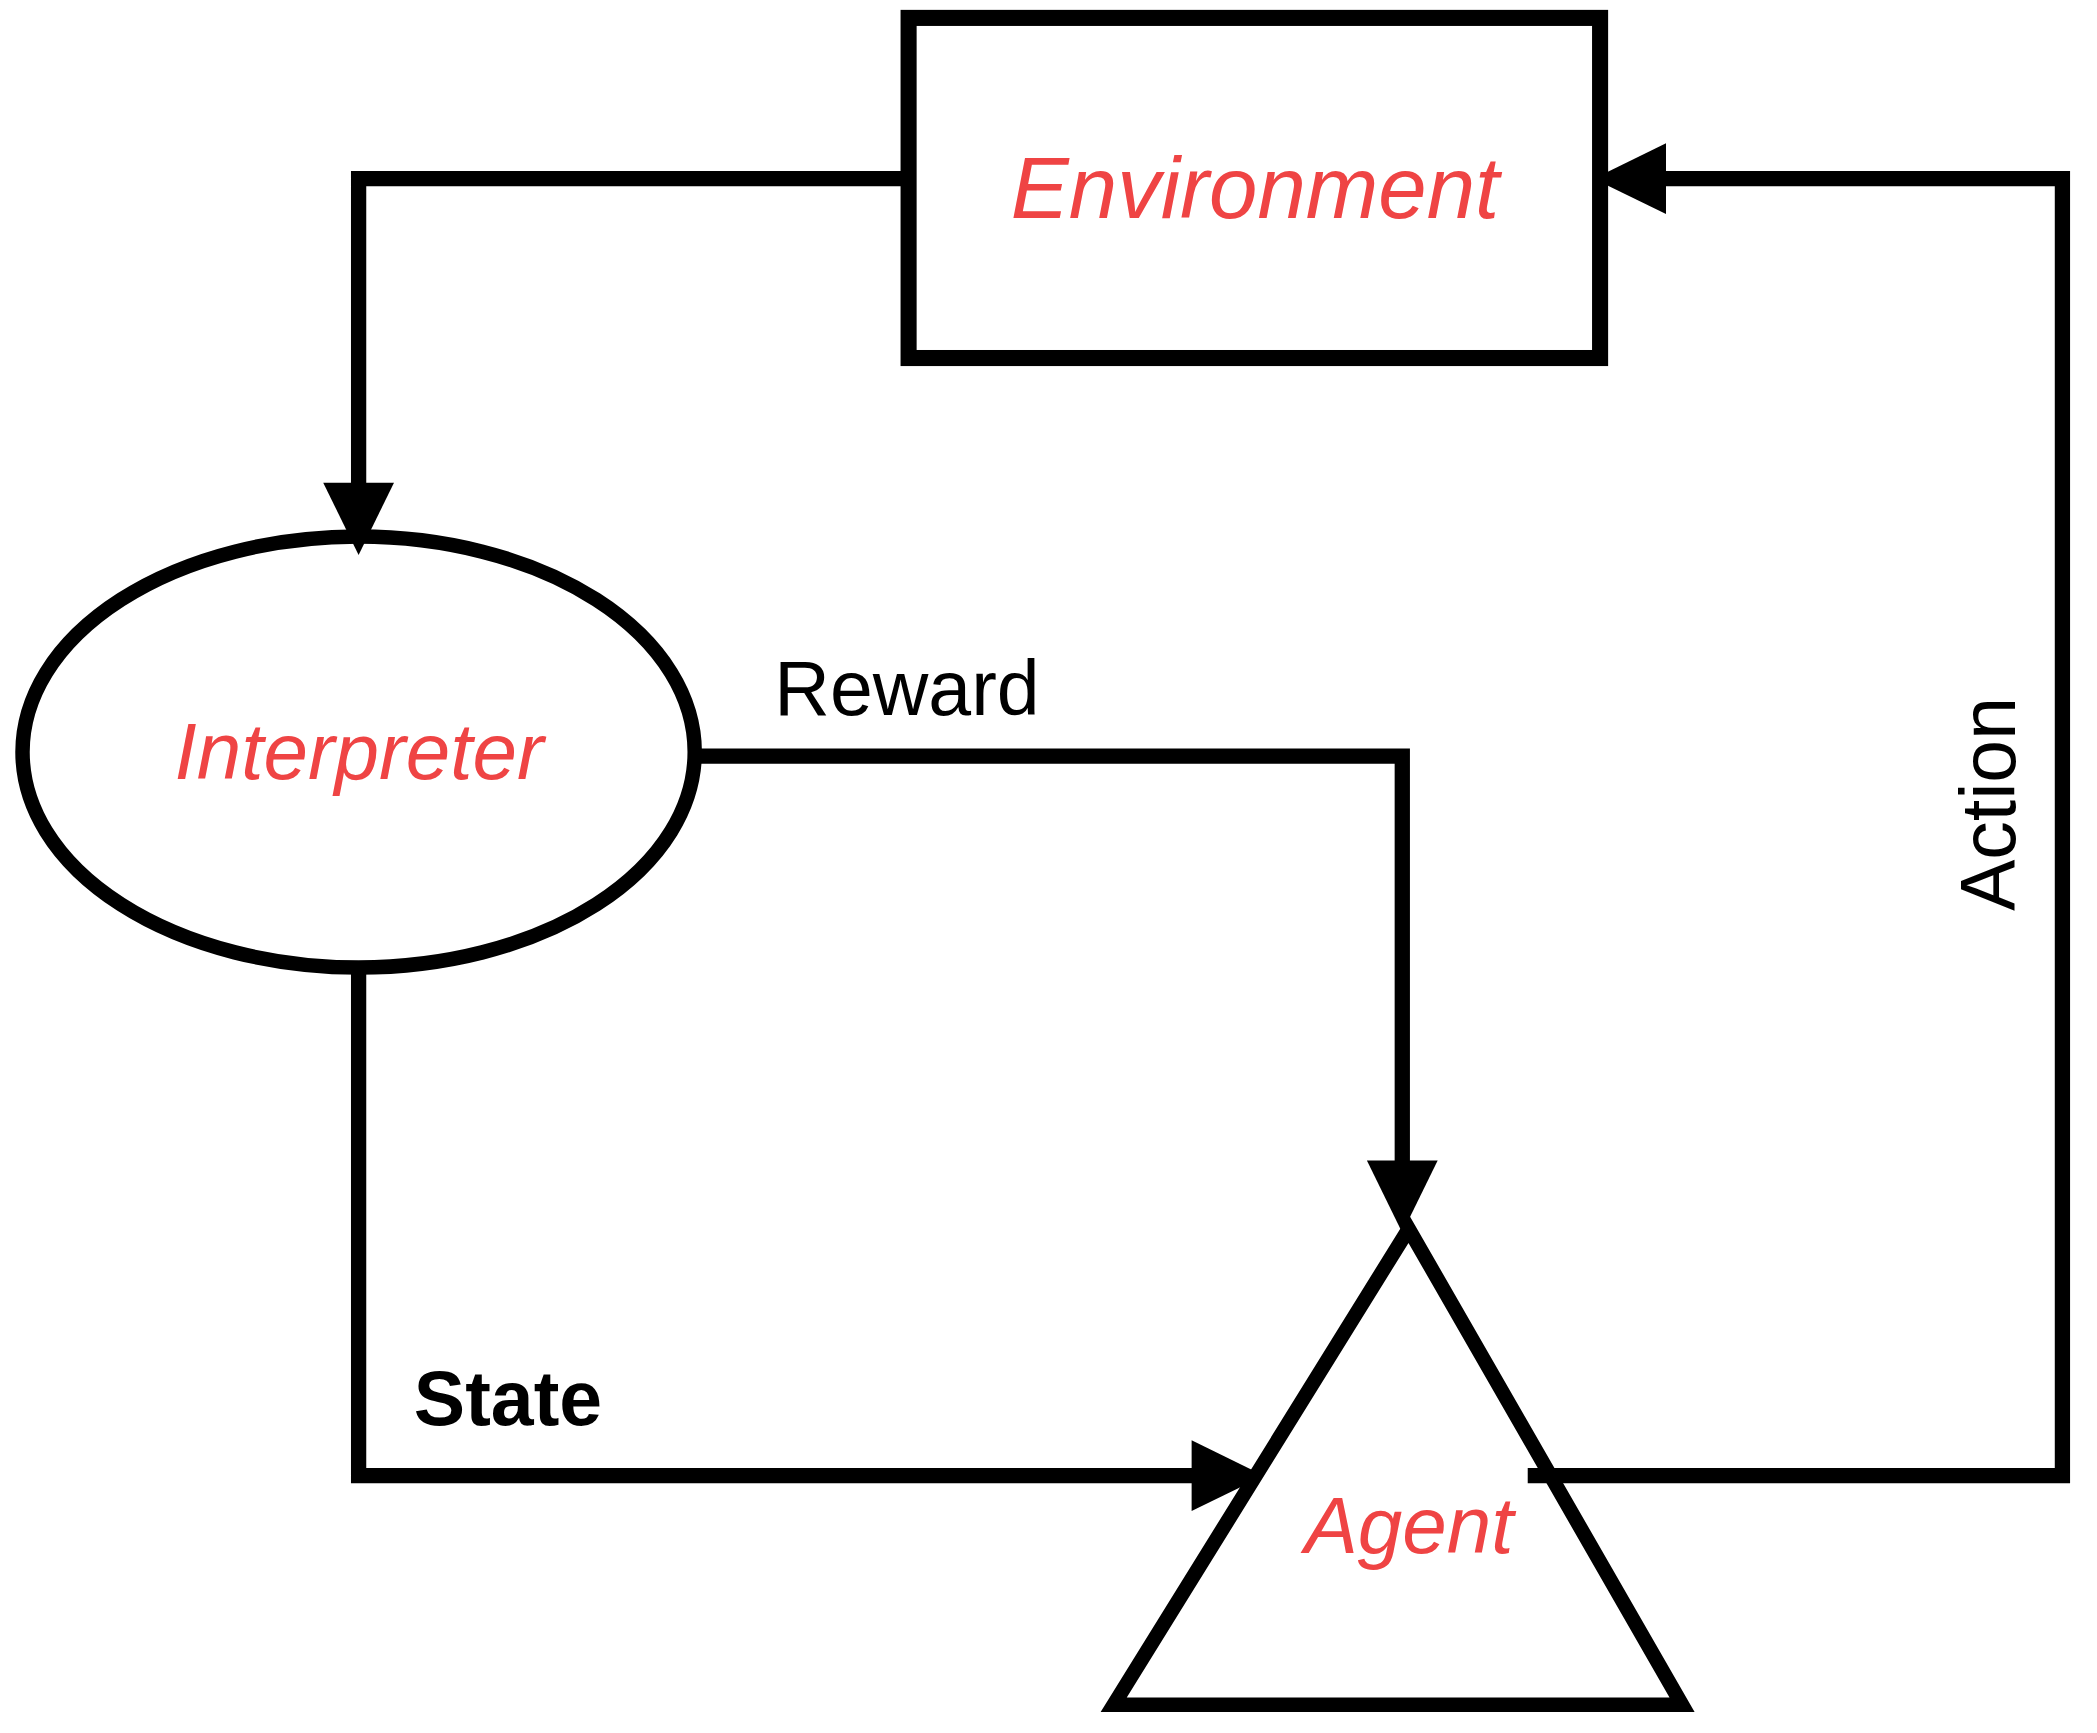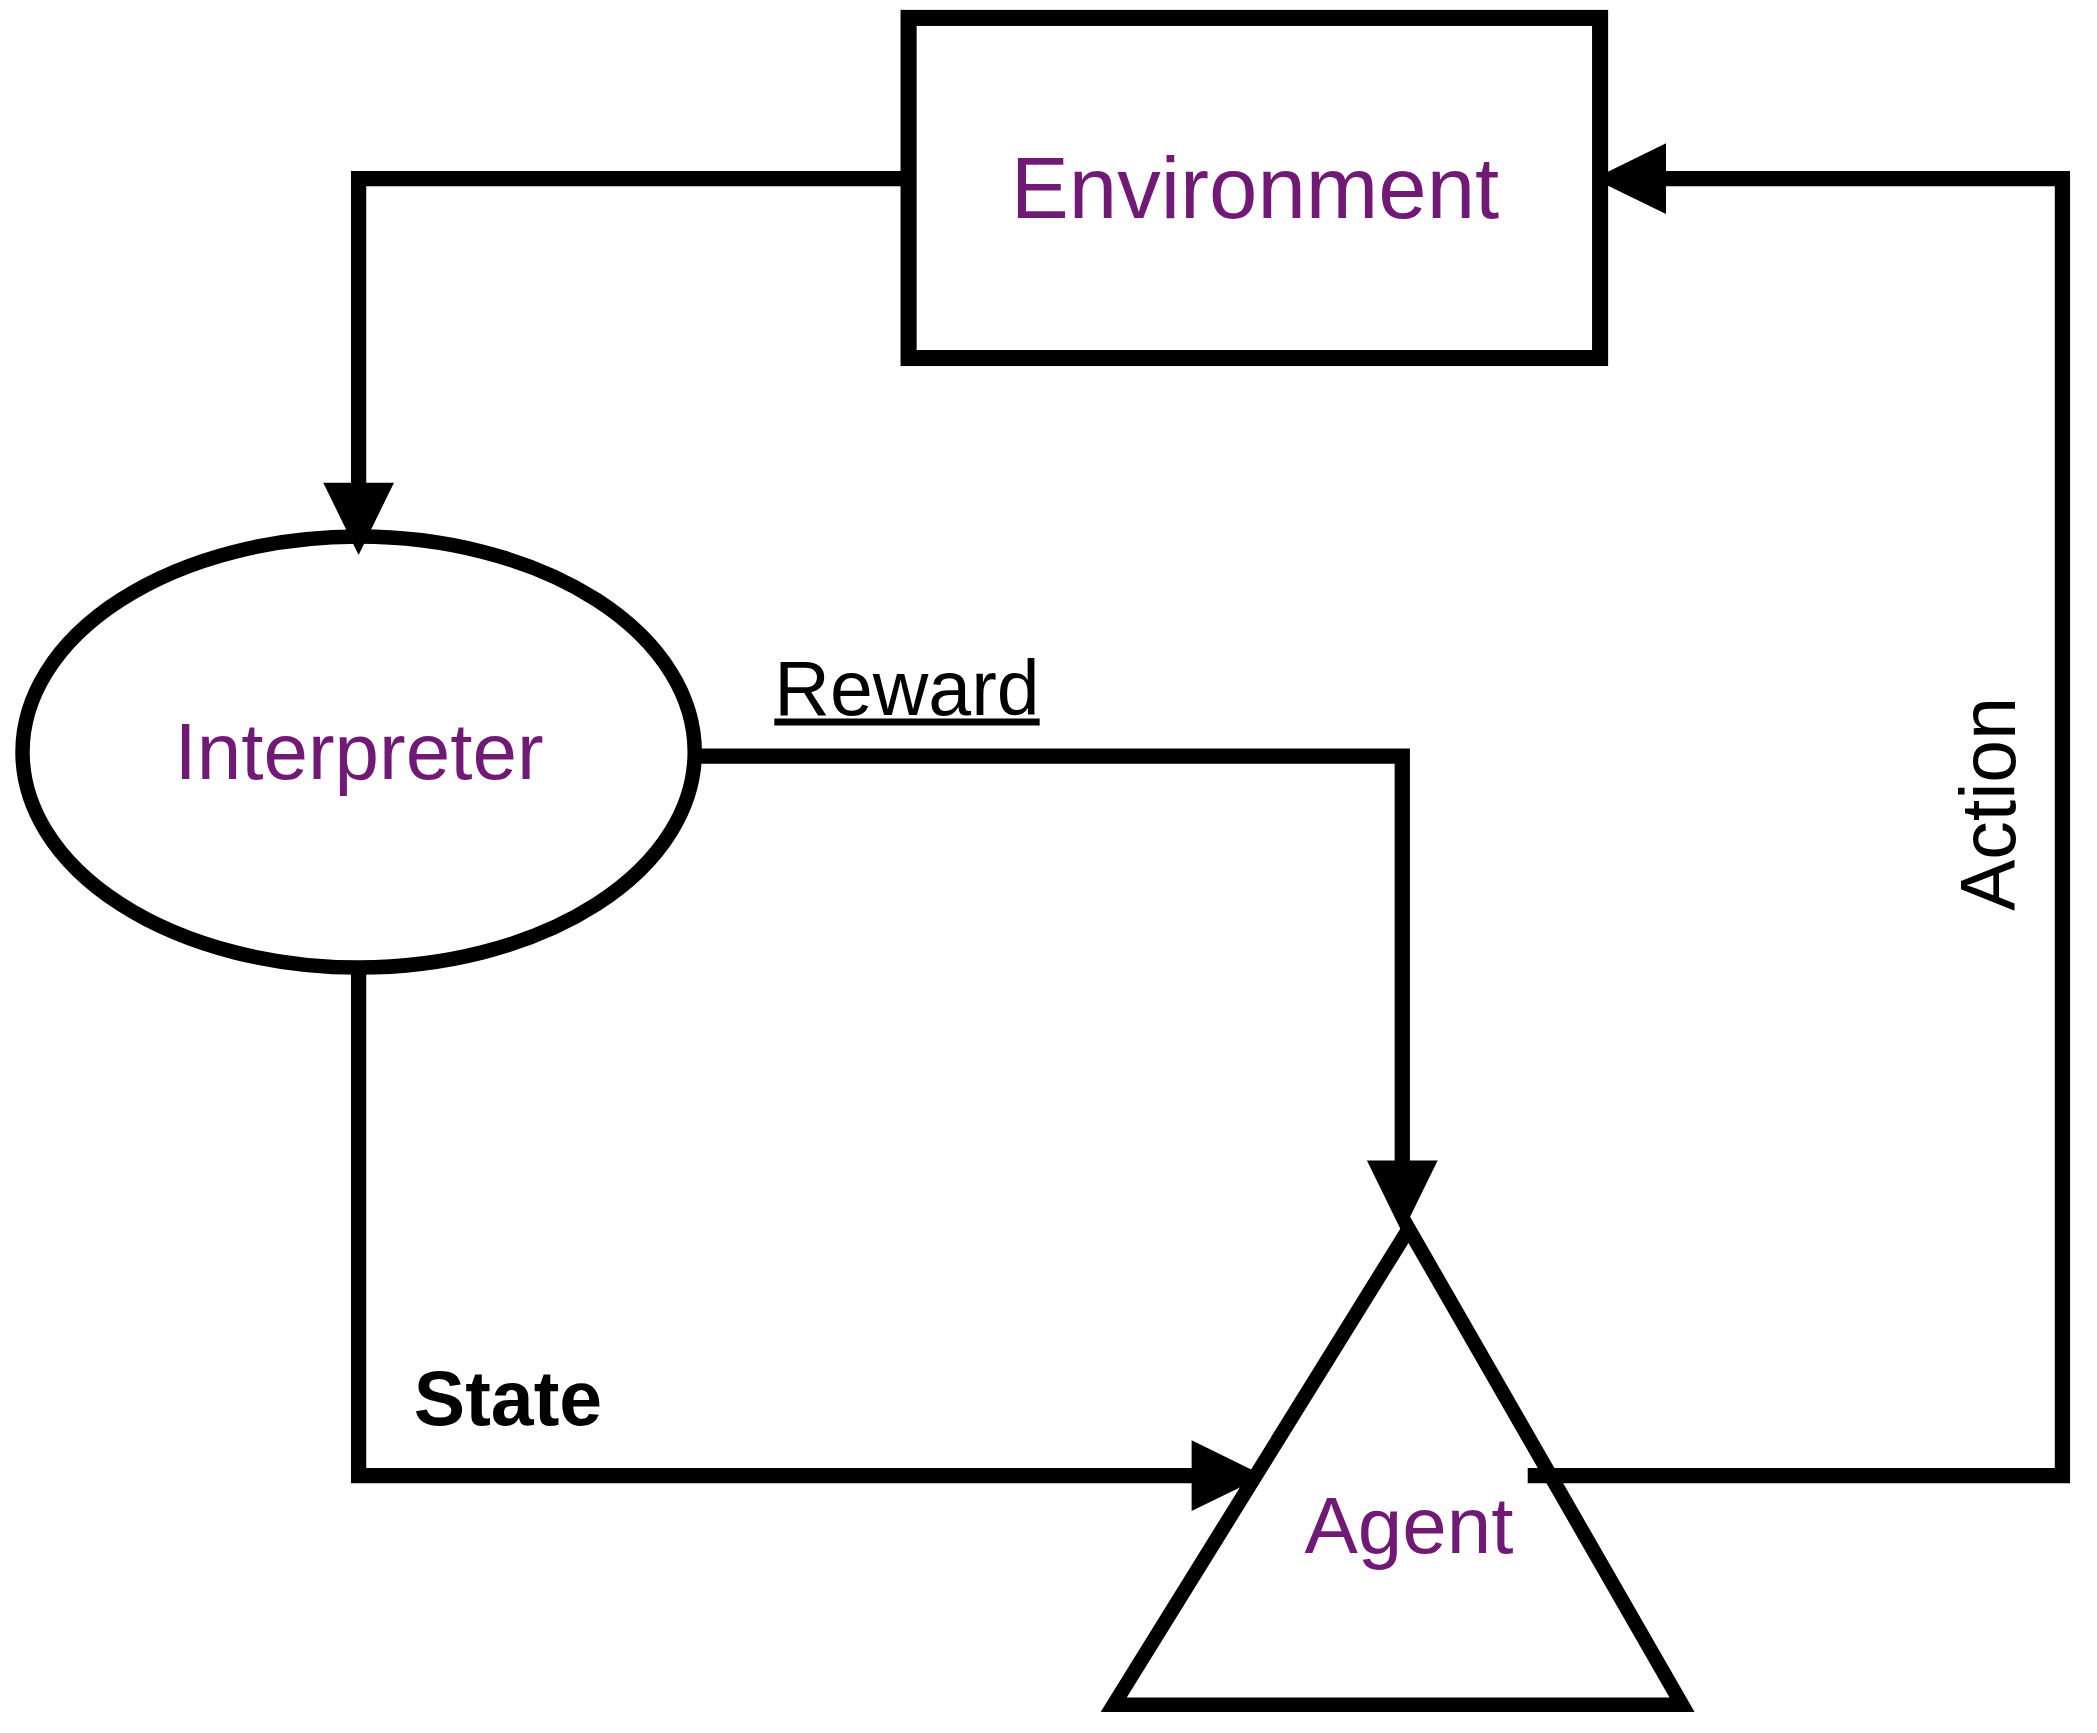--- a/index.html
+++ b/index.html
@@ -20,23 +20,24 @@
   #diagram-svg {
     position: absolute;
     left: 0;
     top: 0;
     width: 2097px;
     height: 1734px;
   }
   .node-label {
     position: absolute;
     font-family: "Liberation Sans", sans-serif;
-    color: #701a75;
+    color: #ef4444;
     white-space: nowrap;
     line-height: 1;
+    font-style: italic;
   }
   .edge-label {
     position: absolute;
     font-family: "Liberation Sans", sans-serif;
     color: #000000;
     white-space: nowrap;
     line-height: 1;
   }
   #label-environment {
     left: 1255px;
@@ -54,21 +55,20 @@
     left: 1409px;
     top: 1526px;
     font-size: 80px;
     transform: translate(-50%, -50%);
   }
   #label-reward {
     left: 907px;
     top: 688px;
     font-size: 77px;
     transform: translate(-50%, -50%);
-    text-decoration: underline;
   }
   #label-state {
     left: 508px;
     top: 1398px;
     font-size: 77px;
     transform: translate(-50%, -50%);
     font-weight: bold;
   }
   #label-action {
     left: 1988px;

